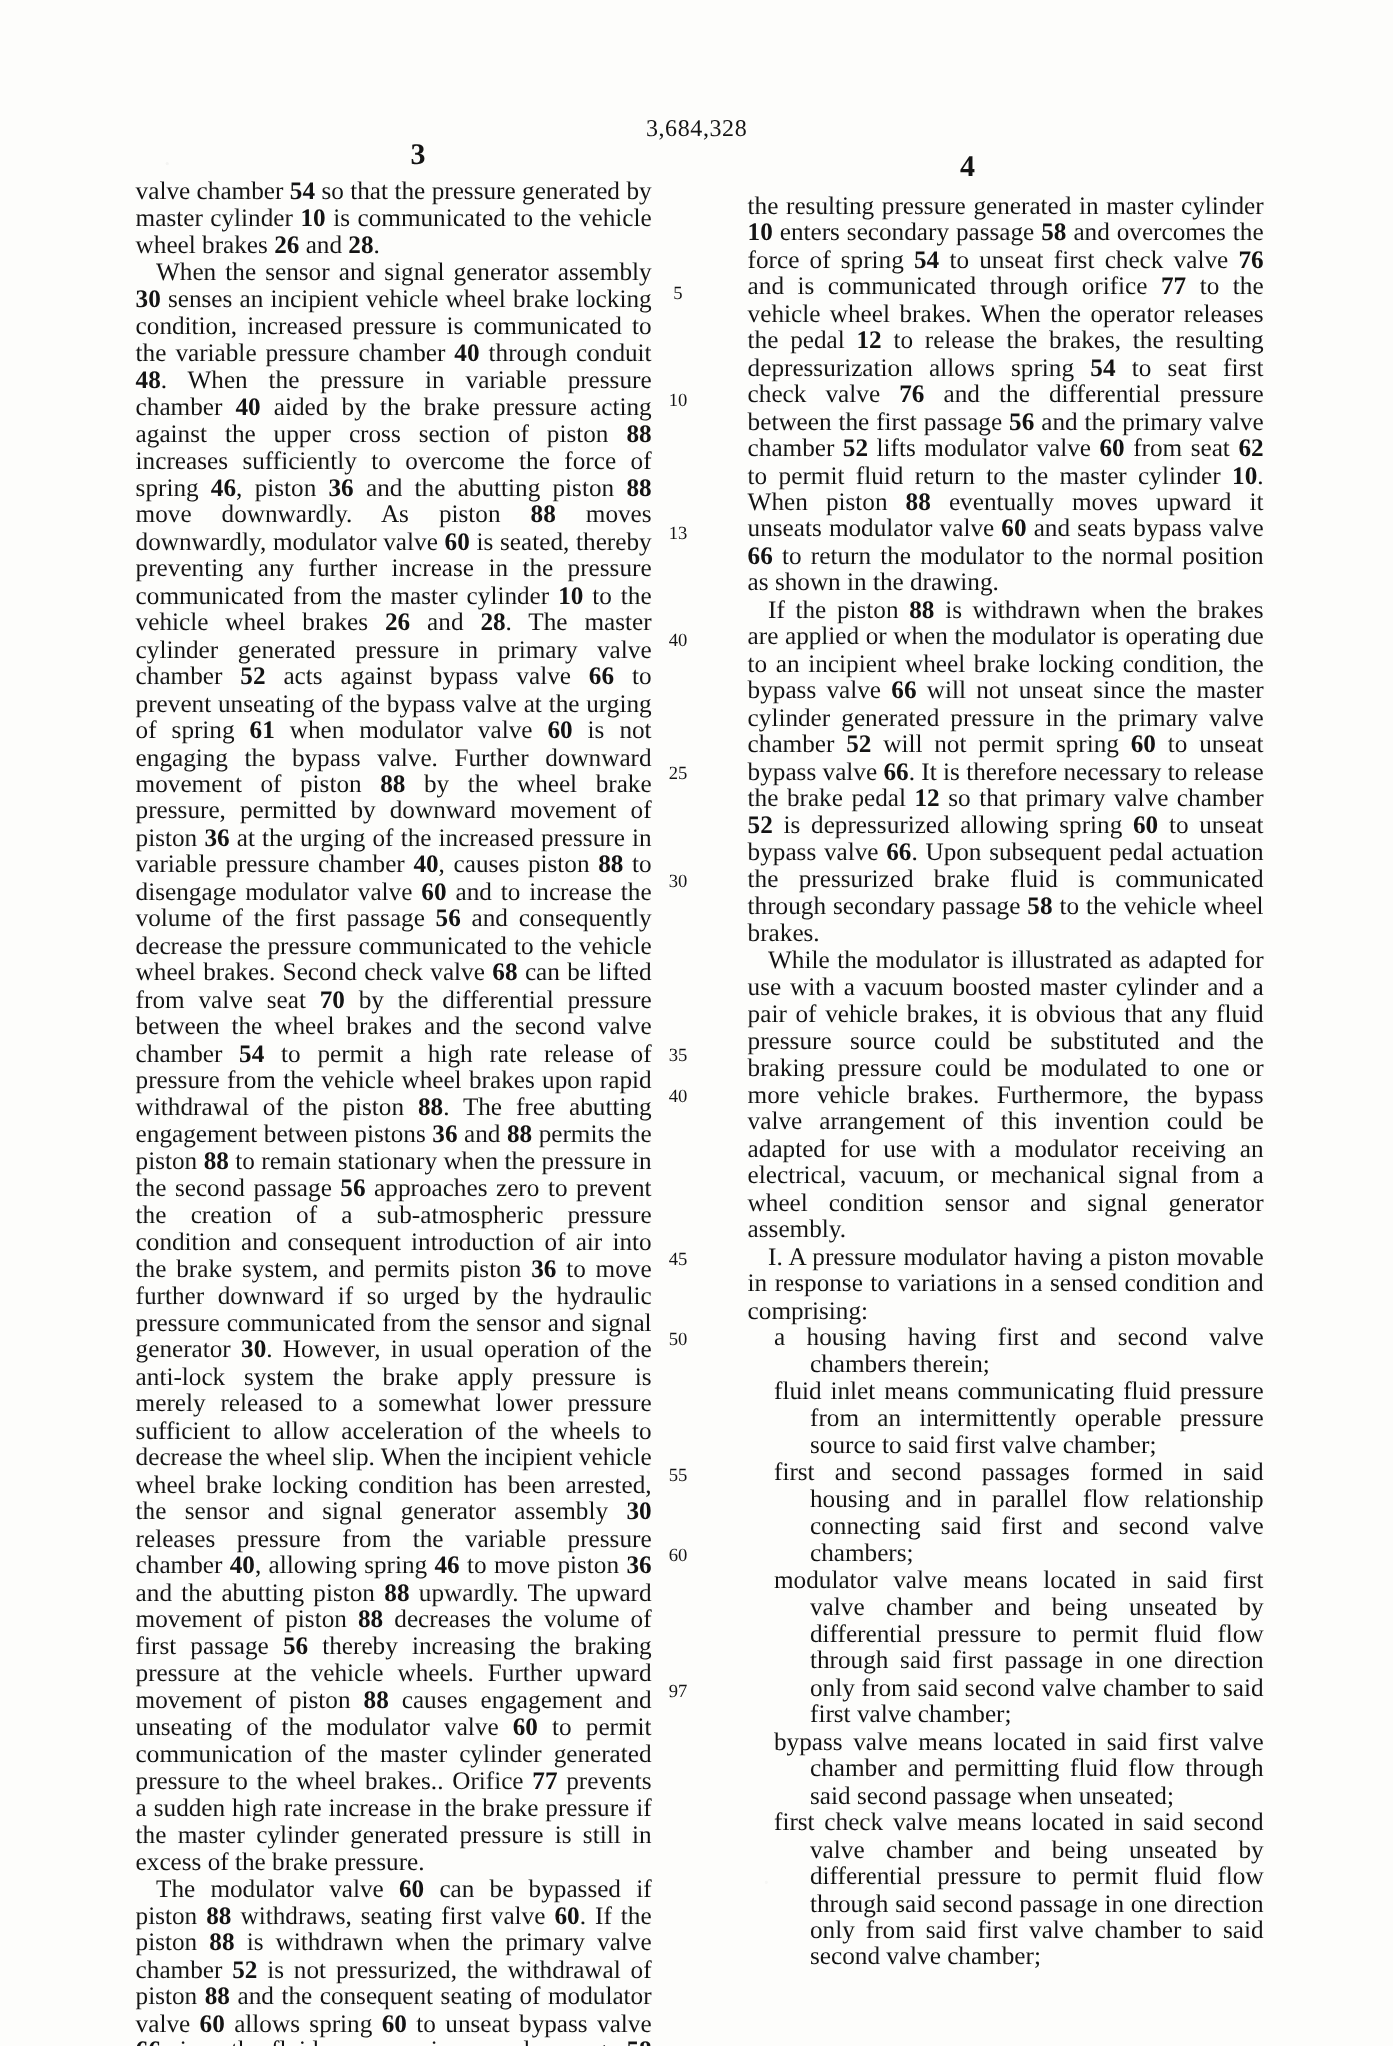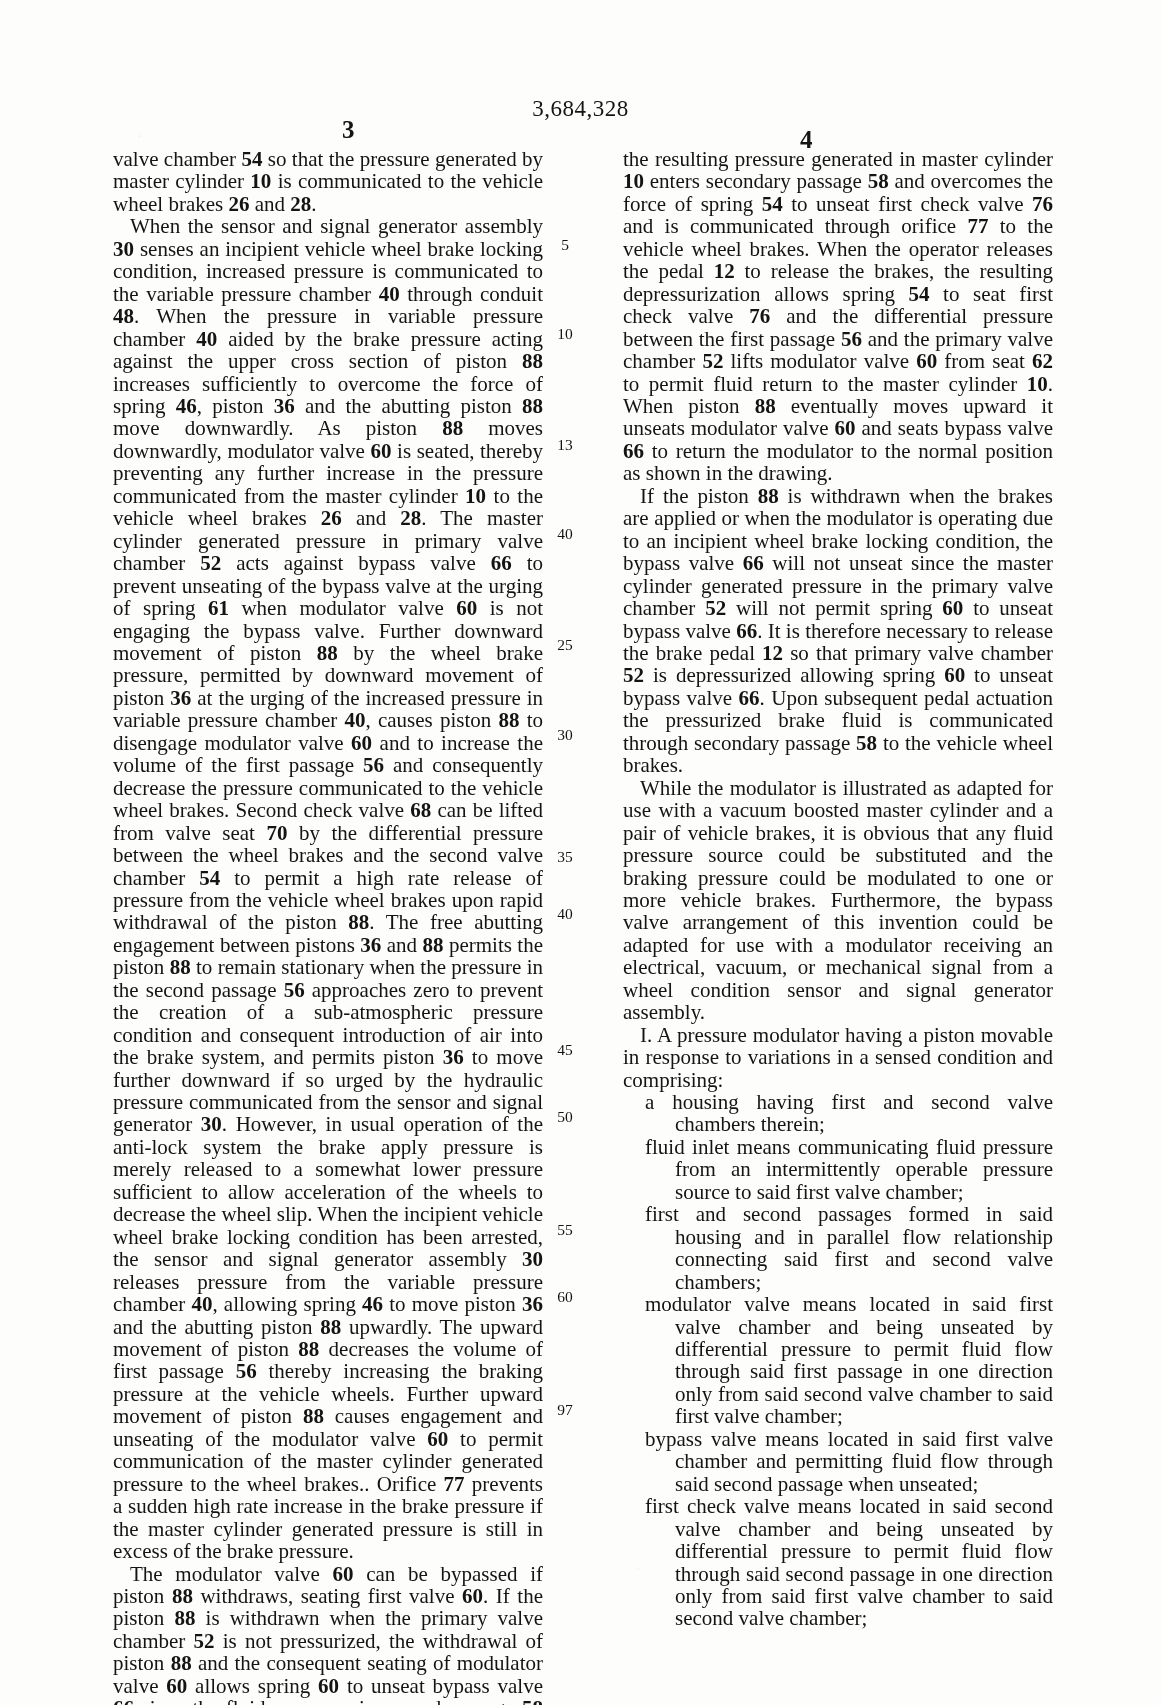--- a/index.html
+++ b/index.html
@@ -29,21 +29,21 @@
       radial-gradient(circle at 20% 44%, rgba(0,0,0,0.025) 0 1px, transparent 1.6px),
       #fdfdfb;
   }
 
   .patent-number {
     position: absolute;
     top: 96px;
     left: 0;
     width: 1161px;
     text-align: center;
-    font-size: 23px;
+    font-size: 20px;
     letter-spacing: 0.5px;
     font-family: "Liberation Serif", "DejaVu Serif", serif;
   }
 
   .col-num {
     position: absolute;
     font-size: 25px;
     font-weight: 700;
     font-family: "Liberation Serif", "DejaVu Serif", serif;
   }
@@ -61,21 +61,21 @@
     position: absolute;
     top: 0;
     width: 430px;
     font-size: 21px;
     line-height: 22.45px;
     text-align: justify;
     text-justify: inter-word;
     hyphens: none;
   }
   .col.left  { left: 0px; }
-  .col.right { left: 510px; }
+  .col.right { left: 510px; margin-top: 12px; }
 
   .col p {
     margin: 0;
   }
   .col p.indent {
     text-indent: 17px;
   }
   .claim-intro {
     text-indent: 17px;
     margin: 0;
@@ -137,21 +137,21 @@
       </div>
   </div>
 
   <div class="line-numbers" id="line-numbers">
       <span style="top: 88px;">5</span>
       <span style="top: 177px;">10</span>
       <span style="top: 288px;">13</span>
       <span style="top: 377px;">40</span>
       <span style="top: 488px;">25</span>
       <span style="top: 578px;">30</span>
-      <span style="top: 700px;">35</span>
+      <span style="top: 723px;">35</span>
       <span style="top: 757px;">40</span>
       <span style="top: 893px;">45</span>
       <span style="top: 960px;">50</span>
       <span style="top: 1073px;">55</span>
       <span style="top: 1140px;">60</span>
       <span style="top: 1253px;">97</span>
     </div>
 
 </div>
 

